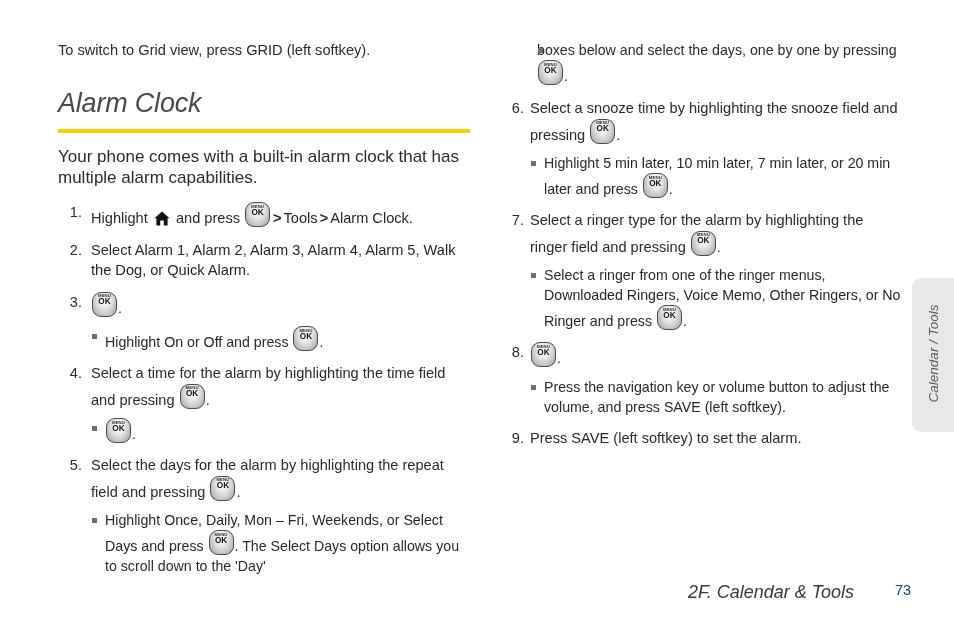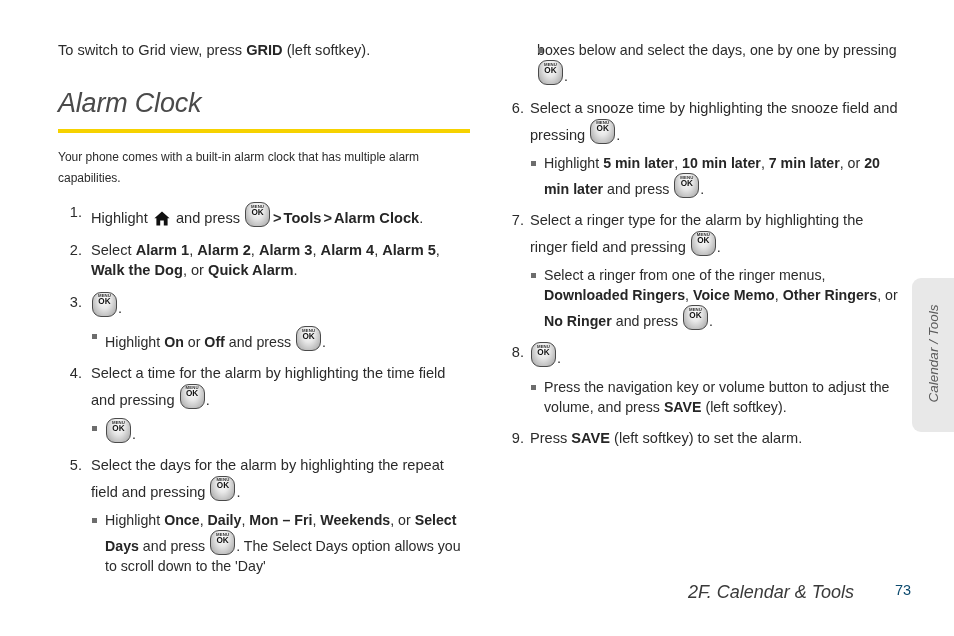--- a/index.html
+++ b/index.html
@@ -50,21 +50,21 @@
     line-height: 32px;
   }
   .rule-yellow {
     height: 4px;
     background: #f6d200;
     margin: 10px 0 14px 0;
     width: 100%;
   }
 
   .lead {
-    font-size: 12px;
+    font-size: 17px;
     line-height: 20.5px;
     margin: 0;
     color: #2b2b2b;
   }
 
   
   ol.steps {
     list-style: none;
     margin: 14px 0 0 0;
     padding: 0;
@@ -104,21 +104,21 @@
     content: "";
     position: absolute;
     left: 1px;
     top: 8px;
     width: 5px;
     height: 5px;
     background: #6d6d6d;
   }
   .sub-wide > li { padding-left: 17px; }
 
-  b, strong { font-weight: bold; color: #262626; }
+  b, strong { font-weight: normal; color: #262626; }
 
   
   .keyok {
     display: inline-block;
     width: 25px;
     height: 25px;
     border-radius: 9px;
     vertical-align: -4px;
     margin: 0 1px;
     position: relative;

